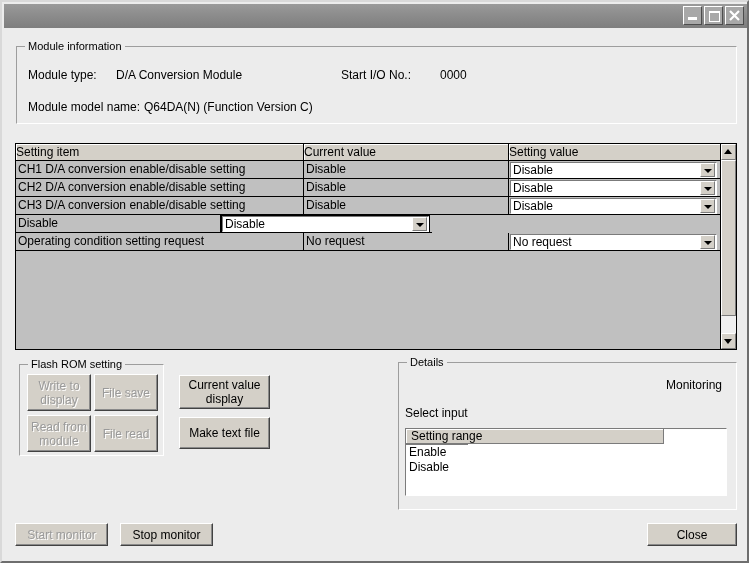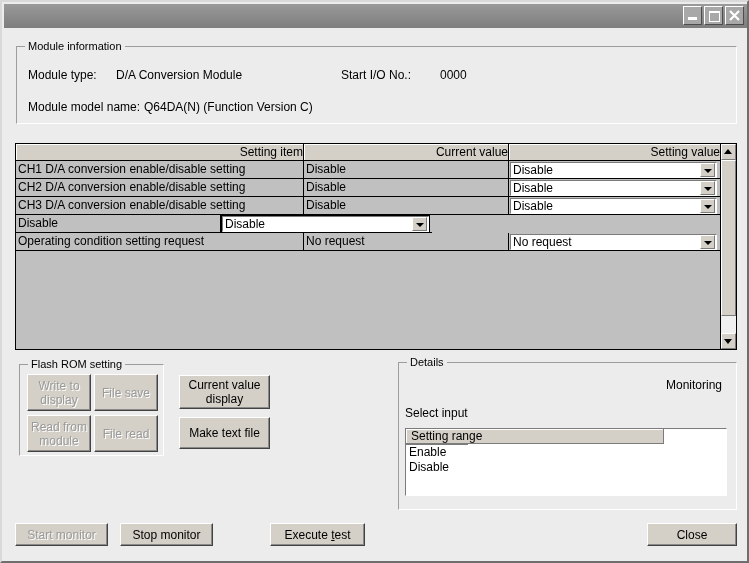--- a/index.html
+++ b/index.html
@@ -126,21 +126,21 @@
   .thead {
     display: flex;
     height: 17px;
     box-sizing: border-box;
   }
   .th {
     background: #d4d0c8;
     border-right: 1px solid #000;
     border-bottom: 1px solid #000;
     box-sizing: border-box;
-    text-align: right;
+    text-align: left;
     font-size: 12px;
     line-height: 16px;
     overflow: hidden;
     white-space: nowrap;
     box-shadow: inset 1px 1px 0 #ffffff;
   }
   .c1 { width: 288px; }
   .c2 { width: 205px; }
   .c3 { width: 211px; border-right: none; }
 
@@ -456,16 +456,15 @@
       <div class="rl-th b"></div>
     </div>
     <div class="rl-body">
       <div class="rl-item">Enable</div>
       <div class="rl-item">Disable</div>
     </div>
   </div>
 
   <div class="btn disabled" style="left:13px; top:521px; width:93px; height:23px;">Start monitor</div>
   <div class="btn" style="left:118px; top:521px; width:93px; height:23px;">Stop monitor</div>
-  <div class="btn" style="left:268px; top:521px; width:95px; height:23px;"><span><span>Execute </span><u>t</u><span>est</span></span></div>
   <div class="btn" style="left:645px; top:521px; width:90px; height:23px;">Close</div>
 
 </div>
 
 </body></html>

